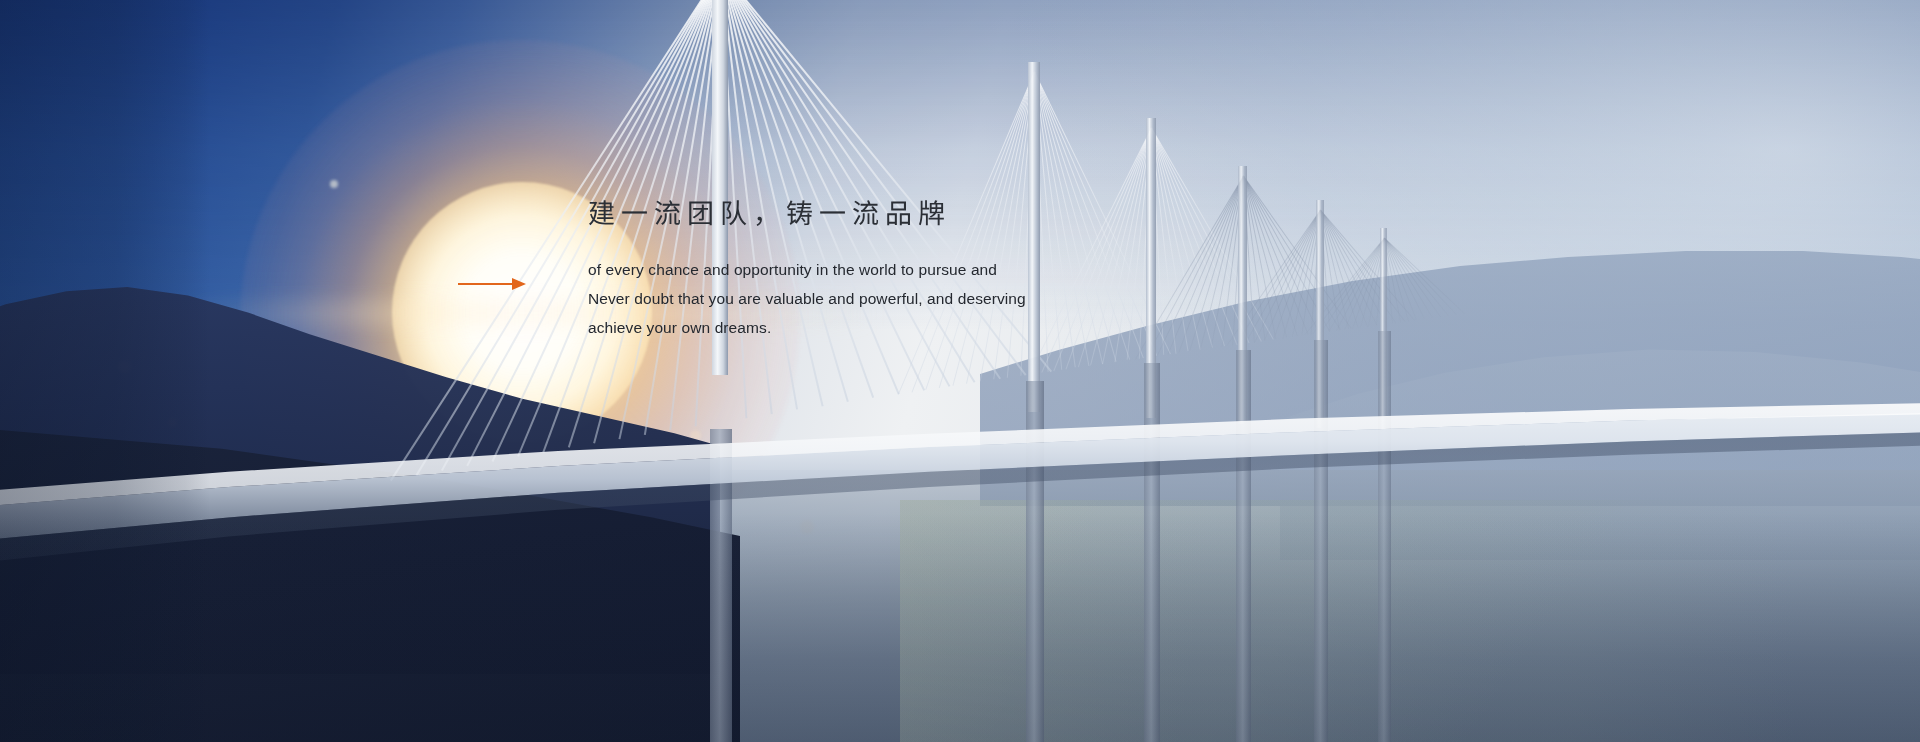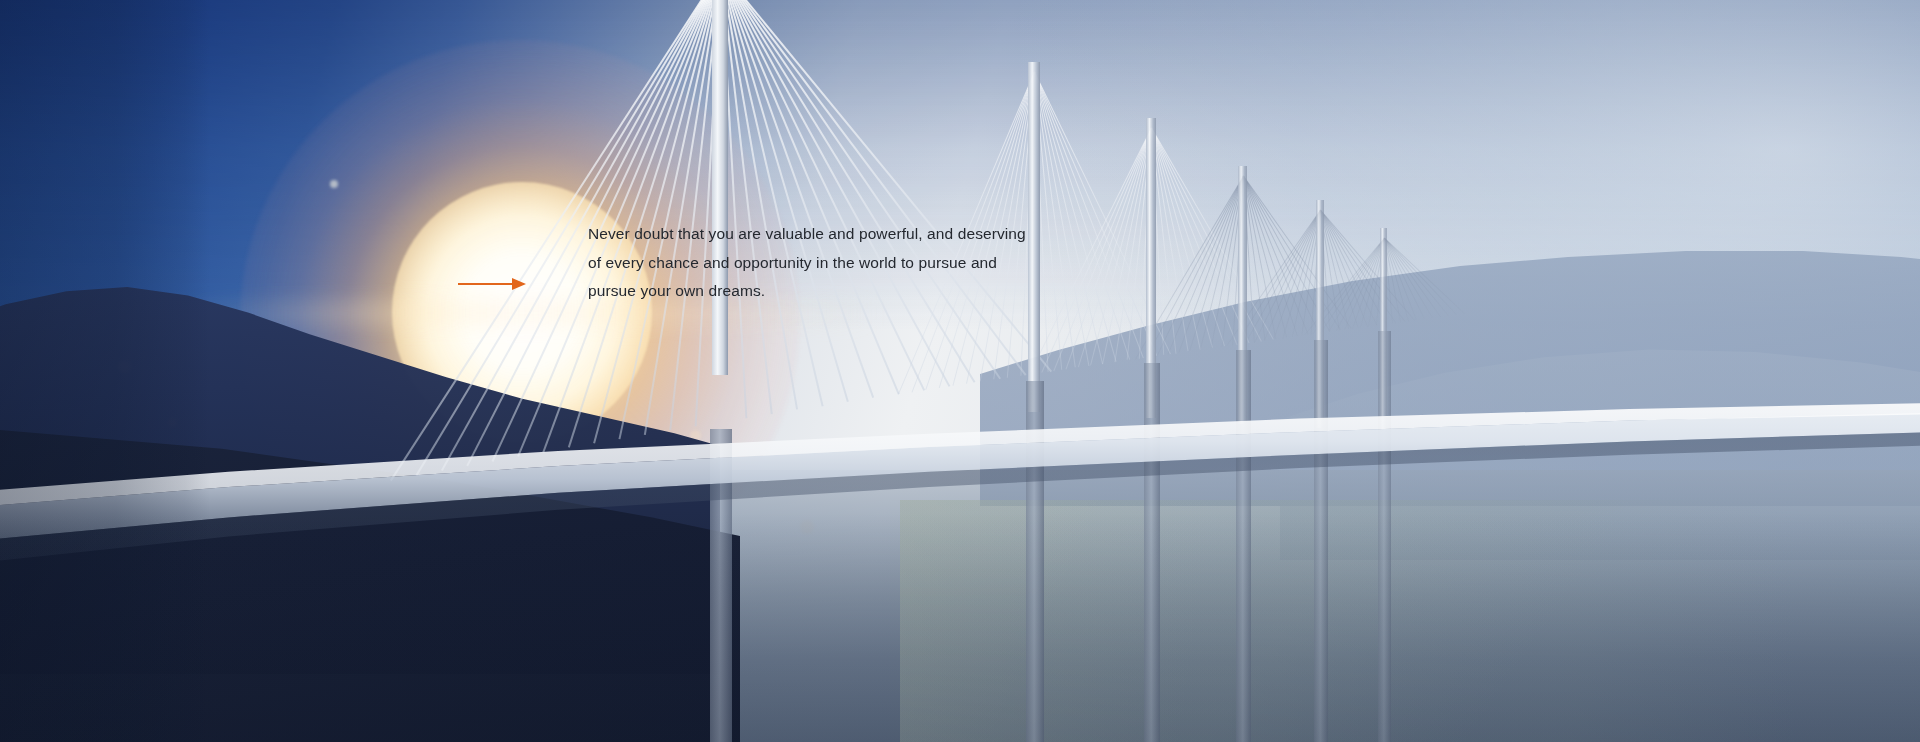--- a/index.html
+++ b/index.html
@@ -440,21 +440,22 @@
   <div class="content">
 
     <div class="logo-block">
       <div class="logo-arrow">
         <span class="bar"></span>
         <span class="head"></span>
       </div>
     </div>
 
     <div class="text-block">
+      <div class="headline-sub">建一流团队，铸一流品牌</div>
       <div class="paragraph" id="hero-paragraph">
+          <span> of every chance and opportunity in the world to pursue and</span>
           <span>Never doubt that you are valuable and powerful, and deserving</span>
-          <span> of every chance and opportunity in the world to pursue and</span>
-          <span>pursue your own dreams.</span>
+          <span>achieve your own dreams.</span>
         </div>
     </div>
 
   </div>
 </div>
 
 </body></html>

